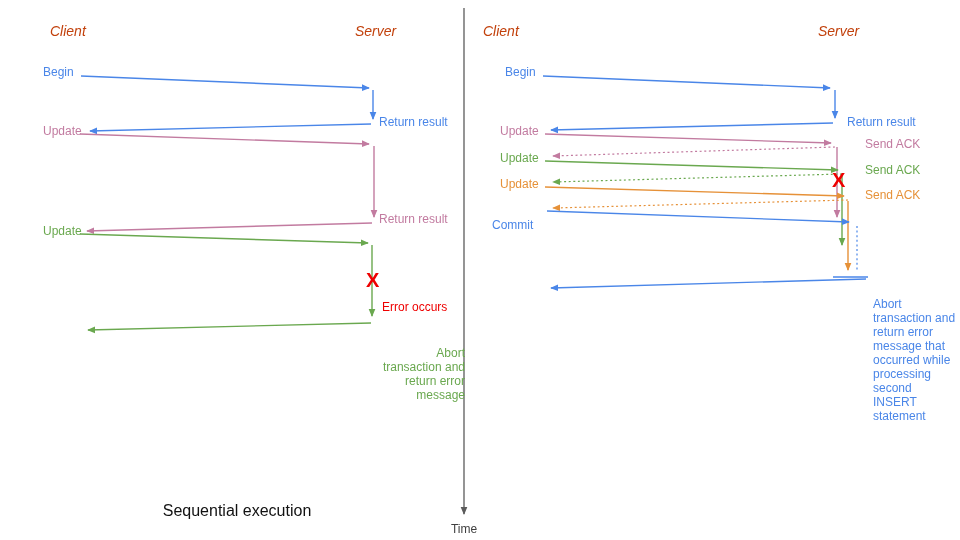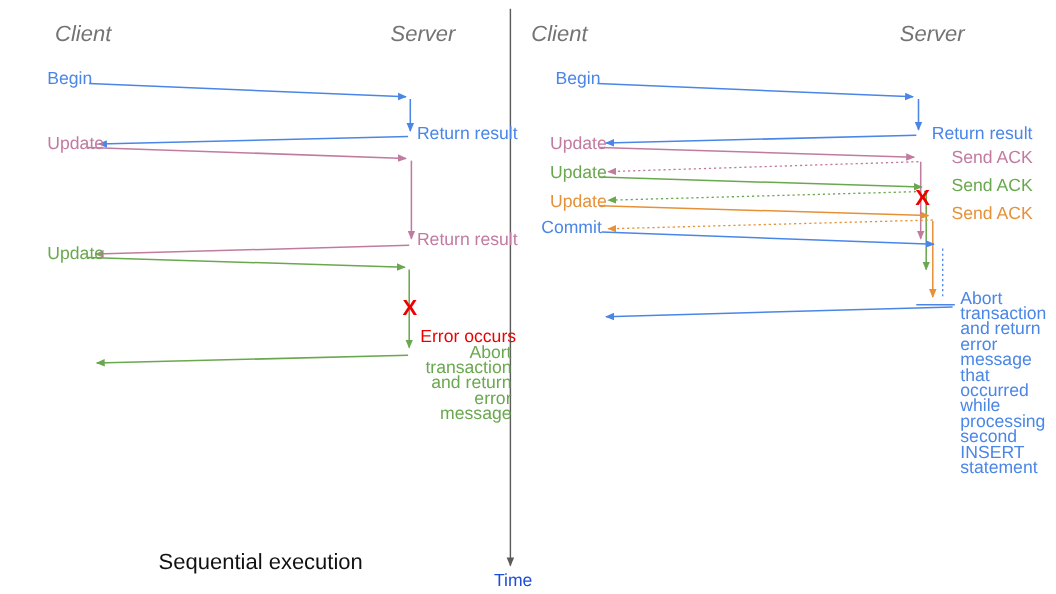--- a/index.html
+++ b/index.html
@@ -2,33 +2,33 @@
 <html><head>
 <meta charset="utf-8">
 <style>
   html,body{margin:0;padding:0;background:#fff;}
   .canvas{
     position:relative;width:960px;height:540px;background:#ffffff;overflow:hidden;
     font-family:"Liberation Sans",sans-serif;
   }
   .arrows{position:absolute;left:0;top:0;}
   .lbl{
-    position:absolute;font-size:16px;line-height:14px;white-space:nowrap;
+    position:absolute;font-size:12px;line-height:14px;white-space:nowrap;
     font-family:"Liberation Sans",sans-serif;
   }
-  .hdr{font-size:20px;font-style:italic;color:#737373;}
-  .cap{font-size:20px;color:#111111;text-align:center;white-space:nowrap;}
-  .wrap{white-space:normal;}
+  .hdr{font-size:14px;font-style:italic;color:#c2410c;}
+  .cap{font-size:16px;color:#111111;text-align:center;white-space:nowrap;}
+  .wrap{white-space:normal;margin-top:32px;}
   .xmark{font-size:20px;line-height:1;font-weight:bold;color:#ee0000;}
   .c-blue{color:#4a86e8;}
   .c-pink{color:#c27ba0;}
   .c-green{color:#6aa84f;}
   .c-orange{color:#e69138;}
   .c-red{color:#ee0000;margin-top:25px;}
-  .c-black{color:#1d4ed8;}
+  .c-black{color:#404040;}
 </style>
 </head>
 <body>
 
 <div class="canvas">
 
   <svg class="arrows" width="960" height="540" viewBox="0 0 960 540">
     <defs>
       <marker id="ah-blue" viewBox="0 0 10 10" refX="8" refY="5" markerWidth="9" markerHeight="9" markerUnits="userSpaceOnUse" orient="auto">
         <path d="M0,1.2 L9,5 L0,8.8 z" fill="#4a86e8"></path>
@@ -109,21 +109,21 @@
 
   <div class="lbl c-pink" style="left:500px;top:124px;">Update</div>
   <div class="lbl c-pink" style="left:865px;top:137px;">Send ACK</div>
 
   <div class="lbl c-green" style="left:500px;top:151px;">Update</div>
   <div class="lbl c-green" style="left:865px;top:163px;">Send ACK</div>
 
   <div class="lbl c-orange" style="left:500px;top:177px;">Update</div>
   <div class="lbl c-orange" style="left:865px;top:188px;">Send ACK</div>
 
-  <div class="lbl c-blue" style="left:492px;top:201px;">Commit</div>
+  <div class="lbl c-blue" style="left:492px;top:218px;">Commit</div>
 
   <div class="lbl xmark" style="left:832px;top:170px;">X</div>
 
   <div class="lbl c-blue wrap" style="left:873px;top:265px;width:84px;">Abort transaction and return error message that occurred while processing second INSERT statement</div>
 
 
   <div class="lbl c-black" style="left:449px;top:522px;width:30px;text-align:center;">Time</div>
 
 </div>
 

